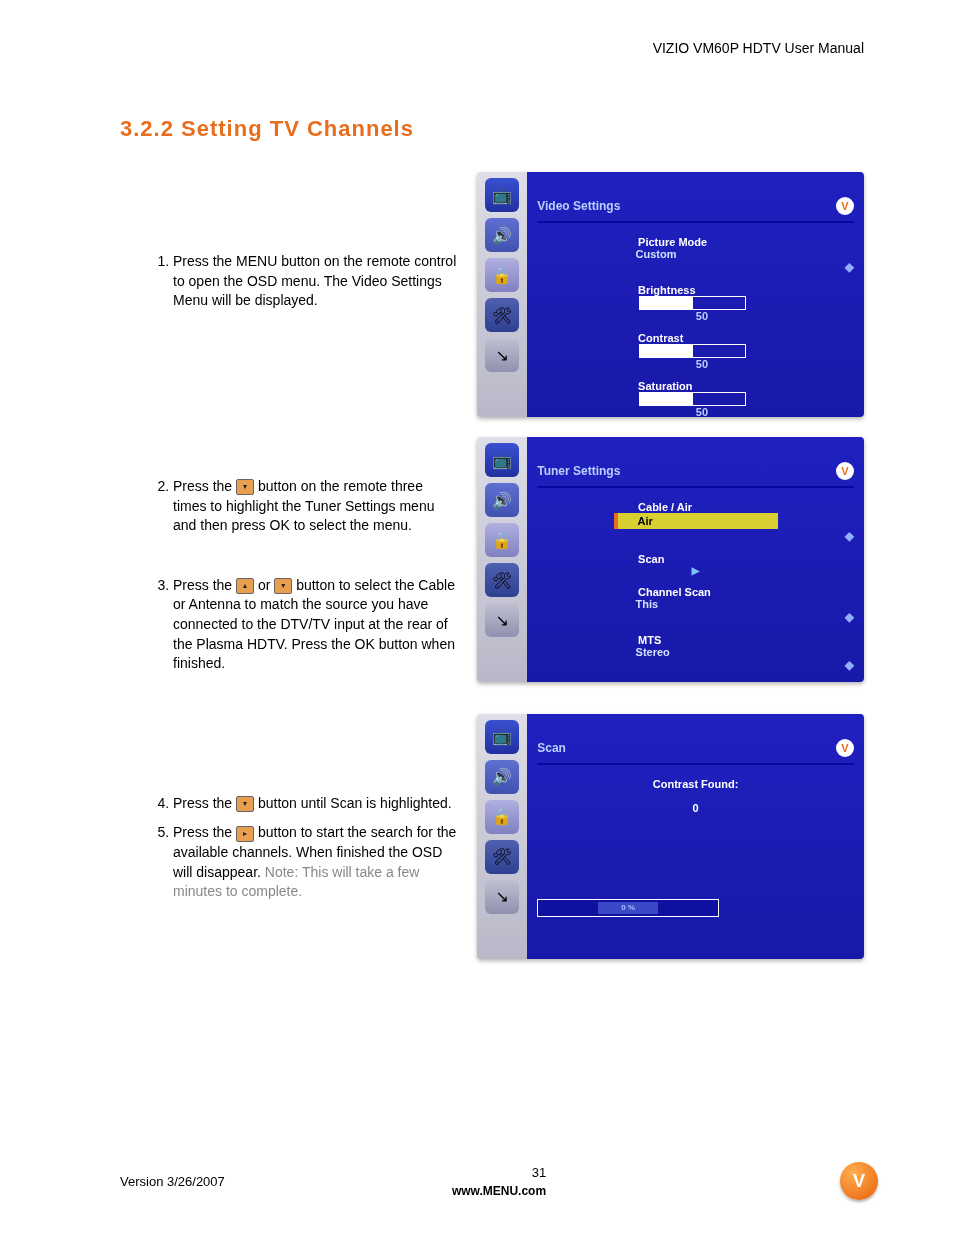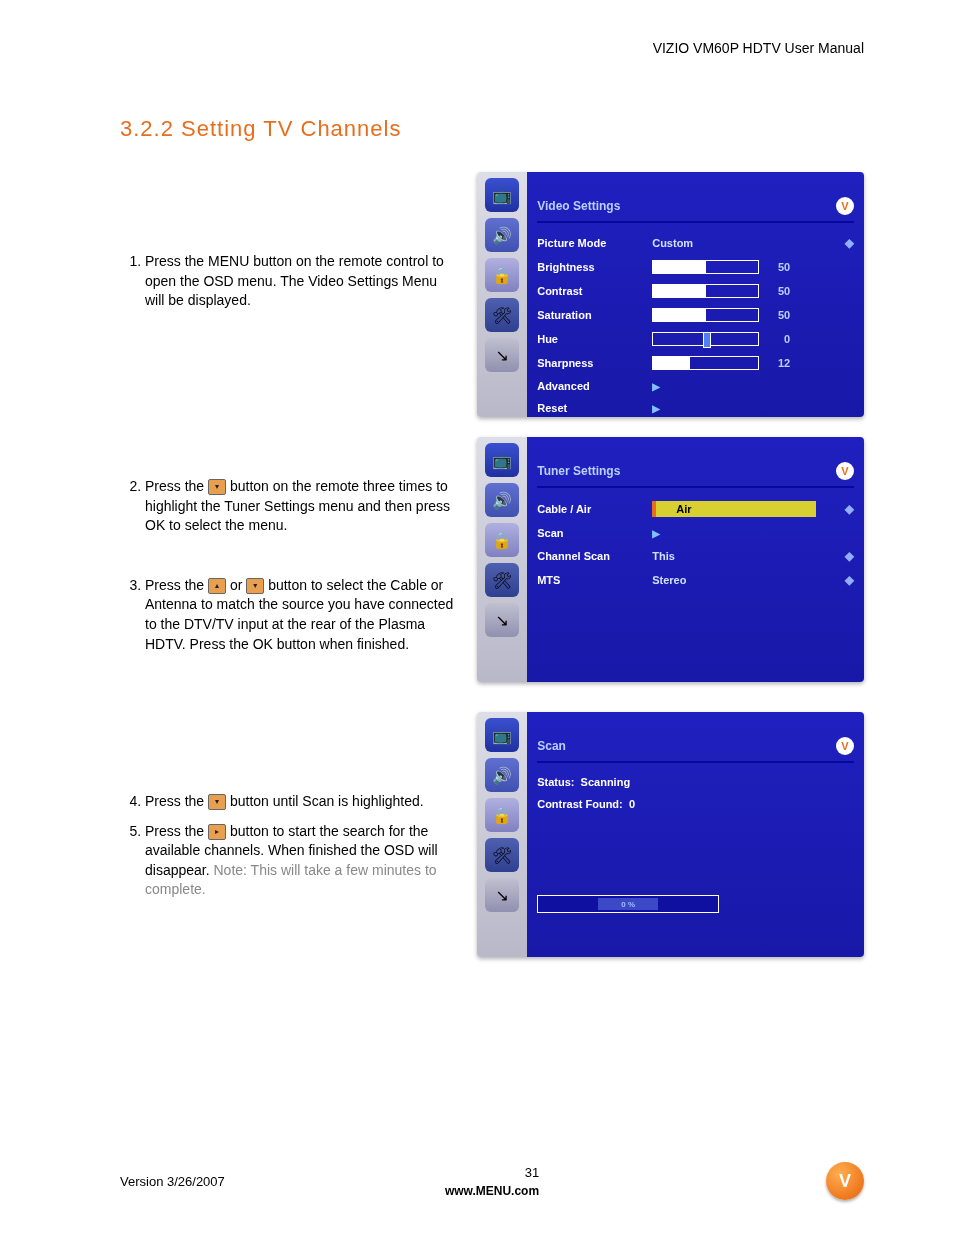--- a/index.html
+++ b/index.html
@@ -21,39 +21,40 @@
     font-size: 14px;
     color: #000;
     margin-bottom: 60px;
   }
   .section-title {
     color: #e86e1e;
     font-size: 22px;
     letter-spacing: 1px;
     margin-bottom: 30px;
     font-family: Arial, sans-serif;
-    font-weight: normal;
+    font-weight: bold;
   }
   .content-row {
     display: flex;
     align-items: flex-start;
     margin-bottom: 30px;
   }
   .text-col {
     width: 340px;
     font-size: 14px;
     color: #000;
     line-height: 1.4;
   }
   .text-col ol {
     padding-left: 25px;
     margin: 0;
   }
   .text-col li {
     margin-bottom: 10px;
+    margin-left: 28px;
   }
   .note { color: #888; }
   .text-col.offset-top-1 { padding-top: 80px; }
   .text-col.offset-top-2 { padding-top: 30px; }
   .text-col.offset-top-4 { padding-top: 80px; }
   .remote-btn {
     display: inline-block;
     width: 16px;
     height: 14px;
     background: #e8a050;
@@ -131,20 +132,21 @@
     display: flex;
     align-items: center;
     justify-content: center;
     font-size: 11px;
     font-weight: bold;
   }
   .osd-row {
     display: flex;
     align-items: center;
     padding: 5px 0;
+    flex-direction: column;
   }
   .osd-label { width: 115px; }
   .osd-value { width: 120px; color: #d0e0ff; }
   .osd-value.highlight {
     background: #d8d030;
     color: #000;
     padding: 1px 20px;
     border-left: 4px solid #e86e1e;
     height: 14px;
     line-height: 14px;
@@ -191,21 +193,21 @@
     transform: translateX(-50%);
     width: 60px;
     height: 12px;
     background: #80a0ff;
     opacity: 0.4;
   }
   .footer {
     position: absolute;
     bottom: 35px;
     left: 120px;
-    right: 90px;
+    right: 76px;
     display: flex;
     align-items: center;
     justify-content: space-between;
     font-size: 13px;
   }
   .footer-left { }
   .footer-center {
     position: absolute;
     left: 50%;
     transform: translateX(-50%);
@@ -385,23 +387,20 @@
           <div class="osd-icon lock">🔒</div>
           <div class="osd-icon setup">🛠</div>
           <div class="osd-icon exit">↘</div>
         </div>
         <div class="osd-main">
           <div class="osd-title-row">
             <span>Scan</span>
             <span class="v-badge">V</span>
           </div>
           <div class="osd-row">
-            <span>Status:</span>&nbsp;&nbsp;<span>Scanning</span>
-          </div>
-          <div class="osd-row">
             <span>Contrast Found:</span>&nbsp;&nbsp;<span>0</span>
           </div>
           <div class="osd-scan-progress">
             <div class="osd-scan-progress-inner"></div>
             <span style="position:relative">0 %</span>
           </div>
         </div>
       </div>
     </div>
   </div>

